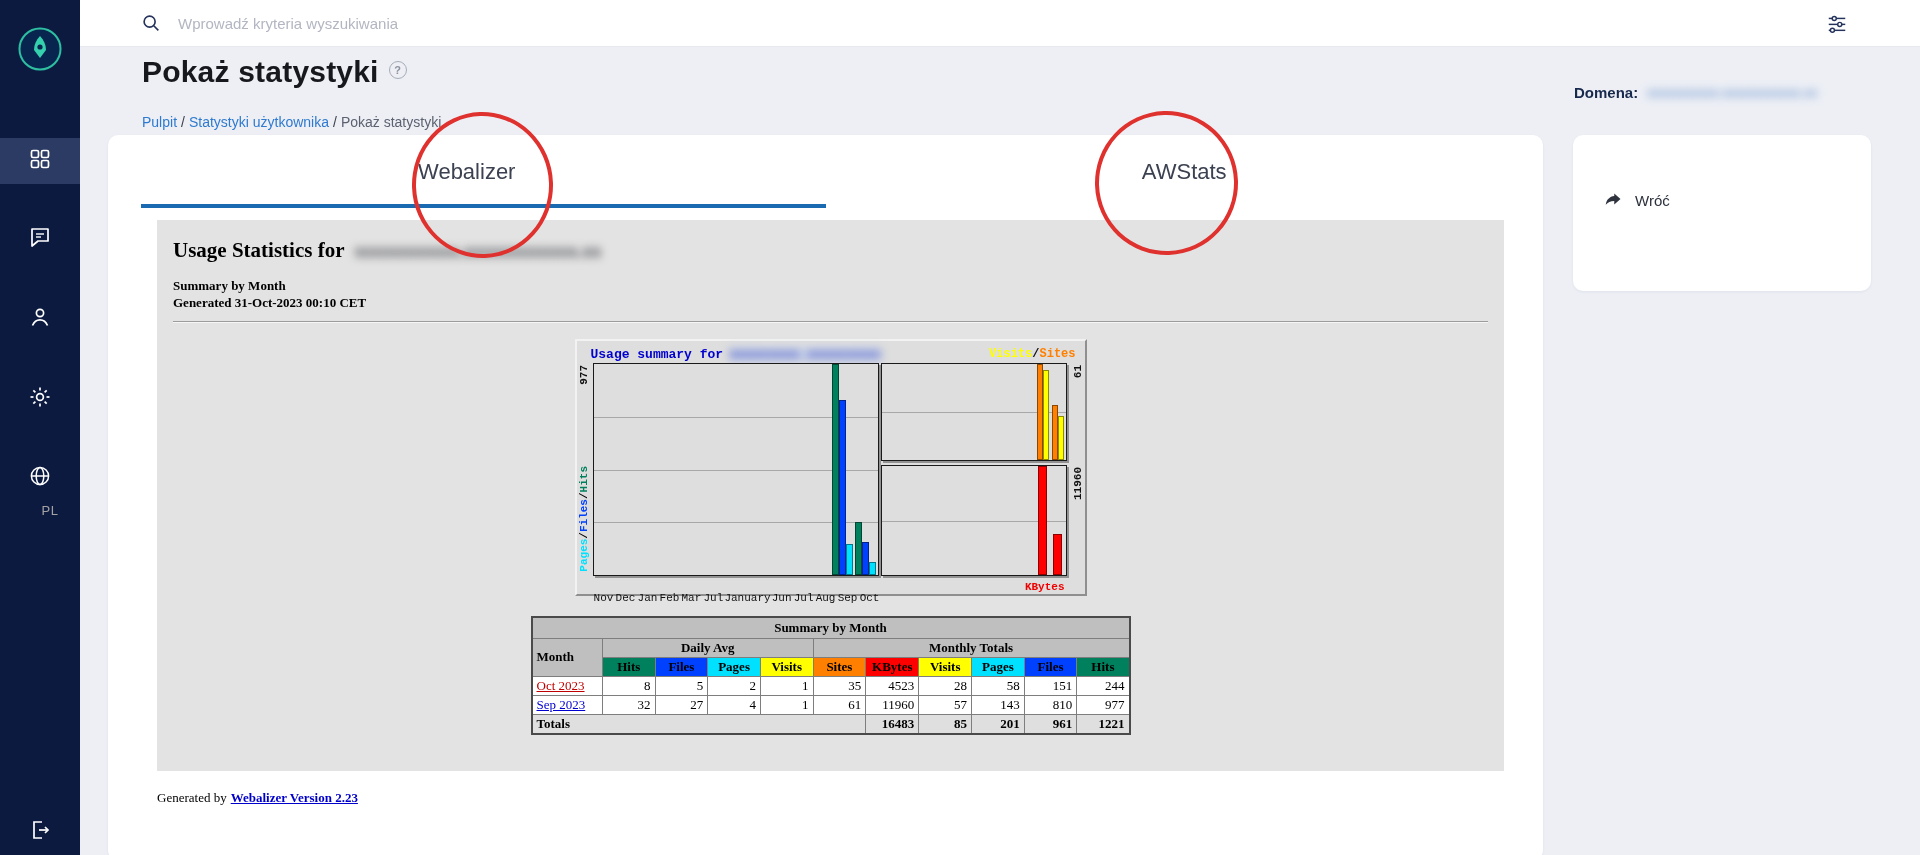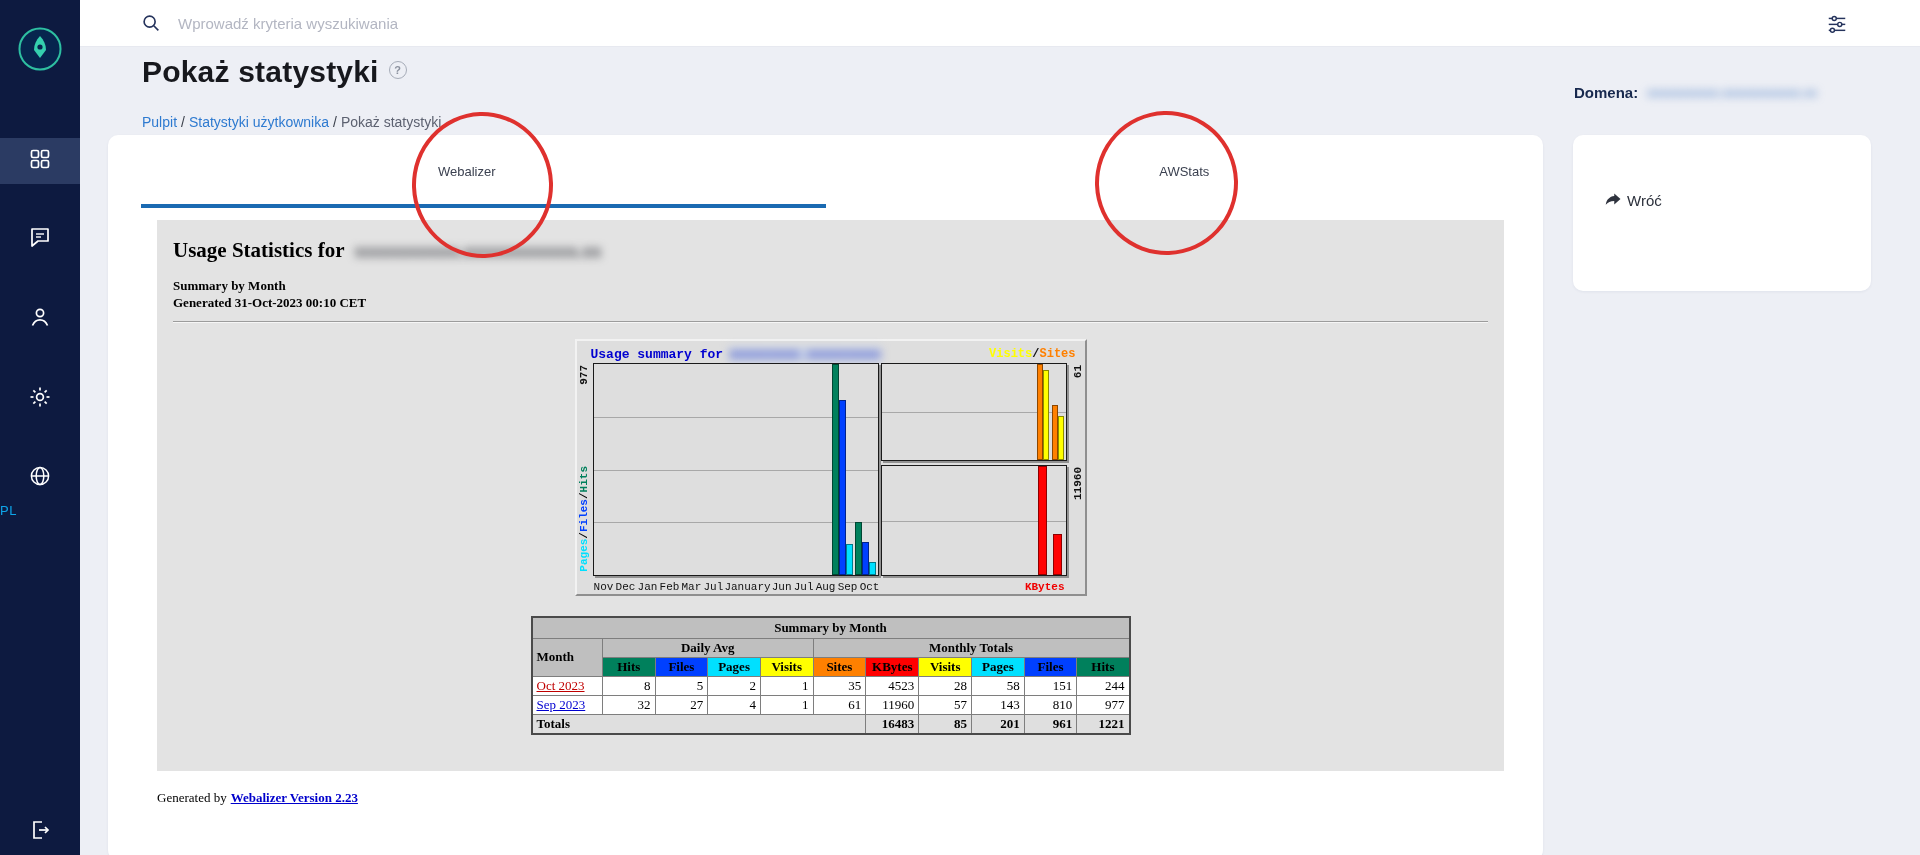--- a/index.html
+++ b/index.html
@@ -7,21 +7,21 @@
   body{position:relative;overflow:hidden;background:#edeff5;font-family:"Liberation Sans",sans-serif;}
 
   
   .sidebar{position:absolute;left:0;top:0;width:80px;height:855px;background:#0d1a40;z-index:20;}
   .logo{position:absolute;left:17px;top:26px;width:46px;height:46px;cursor:pointer;}
   .nav-item{position:absolute;left:0;width:80px;height:46px;display:flex;align-items:center;justify-content:center;cursor:pointer;}
   .nav-item svg{width:24px;height:24px;}
   .nav-item.active{background:#2b3b63;}
   .ni-dashboard{top:138px;} .ni-messages{top:216px;} .ni-account{top:296px;}
   .ni-settings{top:376px;} .ni-language{top:455px;} .ni-logout{top:809px;}
-  .lang-code{position:absolute;left:0;top:503px;width:100px;color:#0ea5e9;font-size:13px;letter-spacing:.5px;cursor:pointer;}
+  .lang-code{position:absolute;left:0;top:503px;width:100px;text-align:center;color:#a3a3a3;font-size:13px;letter-spacing:.5px;cursor:pointer;}
 
   
   .topbar{position:absolute;left:80px;top:0;width:1840px;height:47px;background:#ffffff;border-bottom:1px solid #e7e9f0;display:flex;align-items:center;z-index:10;}
   .search-icon{margin-left:60px;width:22px;height:22px;flex:0 0 auto;}
   .search-input{flex:1;border:none;outline:none;font-size:15px;margin-left:16px;color:#3a3f4c;background:transparent;font-family:inherit;}
   .search-input::placeholder{color:#b3b6c2;}
   .filter-icon{width:22px;height:22px;margin-right:72px;flex:0 0 auto;cursor:pointer;}
 
   
   .page-title-row{position:absolute;left:142px;top:55px;display:flex;align-items:flex-start;gap:10px;}
@@ -38,40 +38,40 @@
   .blur-domain{color:#4d7fc4;font-size:13px;max-width:195px;height:16px;}
   .blur-h2{color:#41434a;font-size:19px;max-width:270px;height:22px;}
   .blur-graph{color:#2b3bc0;background:#c9d3e8;font:bold 13px "Liberation Mono",monospace;width:152px;height:15px;}
 
   
   .card{position:absolute;background:#ffffff;border-radius:10px;box-shadow:0 1px 3px rgba(25,39,80,.06);}
   .main-card{left:108px;top:135px;width:1435px;height:725px;}
   .actions-card{left:1573px;top:135px;width:298px;height:156px;padding:32px 30px 0;}
 
   .tabs{position:absolute;left:0;top:0;width:100%;height:73px;display:flex;}
-  .tab{flex:1;display:flex;align-items:center;justify-content:center;font-size:13px;color:#3b4150;cursor:pointer;position:relative;}
+  .tab{flex:1;display:flex;align-items:center;justify-content:center;font-size:22px;color:#3b4150;cursor:pointer;position:relative;}
   .tab.active::after{content:"";position:absolute;left:33px;right:0;bottom:0;height:4px;background:#1a6ab2;}
 
   
   .webalizer{position:absolute;left:49px;top:85px;width:1347px;height:551px;background:#e3e3e3;padding:10px 16px;font-family:"Liberation Serif",serif;color:#000;}
   .wb-title{margin:8px 0 14px;font-size:21px;font-weight:bold;display:flex;align-items:center;gap:10px;}
   .wb-strong{font-size:13px;font-weight:bold;line-height:17px;}
   .wb-hr{margin:10px 0 0;border:none;border-top:1px solid #9c9c9c;border-bottom:1px solid #f6f6f6;}
 
   .graph{position:relative;width:512px;height:257px;margin:16px auto 0;background:#dedede;border:2px solid;border-color:#f2f2f2 #8f8f8f #8f8f8f #f2f2f2;}
   .g-title{position:absolute;left:14px;top:6px;font:bold 13px "Liberation Mono",monospace;color:#0000d0;display:flex;gap:6px;align-items:center;}
   .g-legend{position:absolute;right:9px;top:6px;font:bold 12px "Liberation Mono",monospace;}
   .plot{position:absolute;background:#dedede;border:1px solid #1a1a1a;box-shadow:2px 2px 0 rgba(70,70,70,.5);}
   .gl{position:absolute;left:0;right:0;height:0;border-top:1px solid #a8a8a8;display:block;}
   .plot-hfp{left:16px;top:22px;width:286px;height:213px;}
   .plot-sv{left:304px;top:22px;width:186px;height:98px;}
   .plot-kb{left:304px;top:124px;width:186px;height:111px;}
   .bar{position:absolute;bottom:0;display:block;border:1px solid rgba(0,0,0,.45);}
   .g-months{position:absolute;left:16px;top:240px;width:288px;display:flex;}
-  .g-months span{flex:1;text-align:center;font:11px "Liberation Mono",monospace;color:#111;}
+  .g-months span{flex:1;text-align:center;font:11px "Liberation Mono",monospace;color:#111;margin-top:11px;}
   .vlab{position:absolute;writing-mode:vertical-rl;transform:rotate(180deg);font:bold 11px "Liberation Mono",monospace;color:#111;line-height:12px;}
   .v-left-max{left:1px;top:24px;}
   .v-axis-combo{left:1px;bottom:22px;}
   .v-right-top{right:1px;top:24px;}
   .v-right-mid{right:1px;top:126px;}
   .g-kbytes{position:absolute;right:20px;top:240px;font:bold 11px "Liberation Mono",monospace;color:#f00000;}
 
   .wb-table{margin:20px auto 0;border-collapse:collapse;width:600px;background:#ffffff;border:2px solid #4a4a4a;font-family:"Liberation Serif",serif;}
   .wb-table th,.wb-table td{border:1px solid #7e7e7e;padding:1px 4px;font-size:13px;}
   .t-title{background:#bfbfbf;text-align:center;font-weight:bold;font-size:14px;height:21px;}
@@ -83,21 +83,21 @@
   .t-val{text-align:right;font-weight:normal;}
   .t-totrow th{background:#dfdfdf;}
   .t-totrow .t-val{font-weight:bold;}
   .t-totlabel{text-align:left;font-weight:bold;}
 
   .wb-footer{position:absolute;left:49px;top:655px;font-family:"Liberation Serif",serif;font-size:13px;color:#000;}
   .wb-footer a{color:#0000cc;font-weight:bold;text-decoration:underline;cursor:pointer;margin-left:4px;}
 
   
   .actions-title{font-size:24px;font-weight:600;color:#1c212c;}
-  .action-row{margin-top:22px;display:flex;align-items:center;gap:4px;cursor:pointer;font-size:15px;font-weight:500;color:#2c313c;}
+  .action-row{margin-top:22px;display:flex;align-items:center;gap:12px;cursor:pointer;font-size:15px;font-weight:500;color:#2c313c;}
   .action-row svg{width:20px;height:20px;}
 
   
   .annot{position:absolute;border:4px solid #df312e;border-radius:50%;z-index:60;pointer-events:none;}
   .annot-webalizer{left:412px;top:112px;width:141px;height:146px;transform:rotate(-2deg);}
   .annot-awstats{left:1095px;top:111px;width:143px;height:144px;transform:rotate(-2deg);}
 </style>
 </head>
 <body>
 

